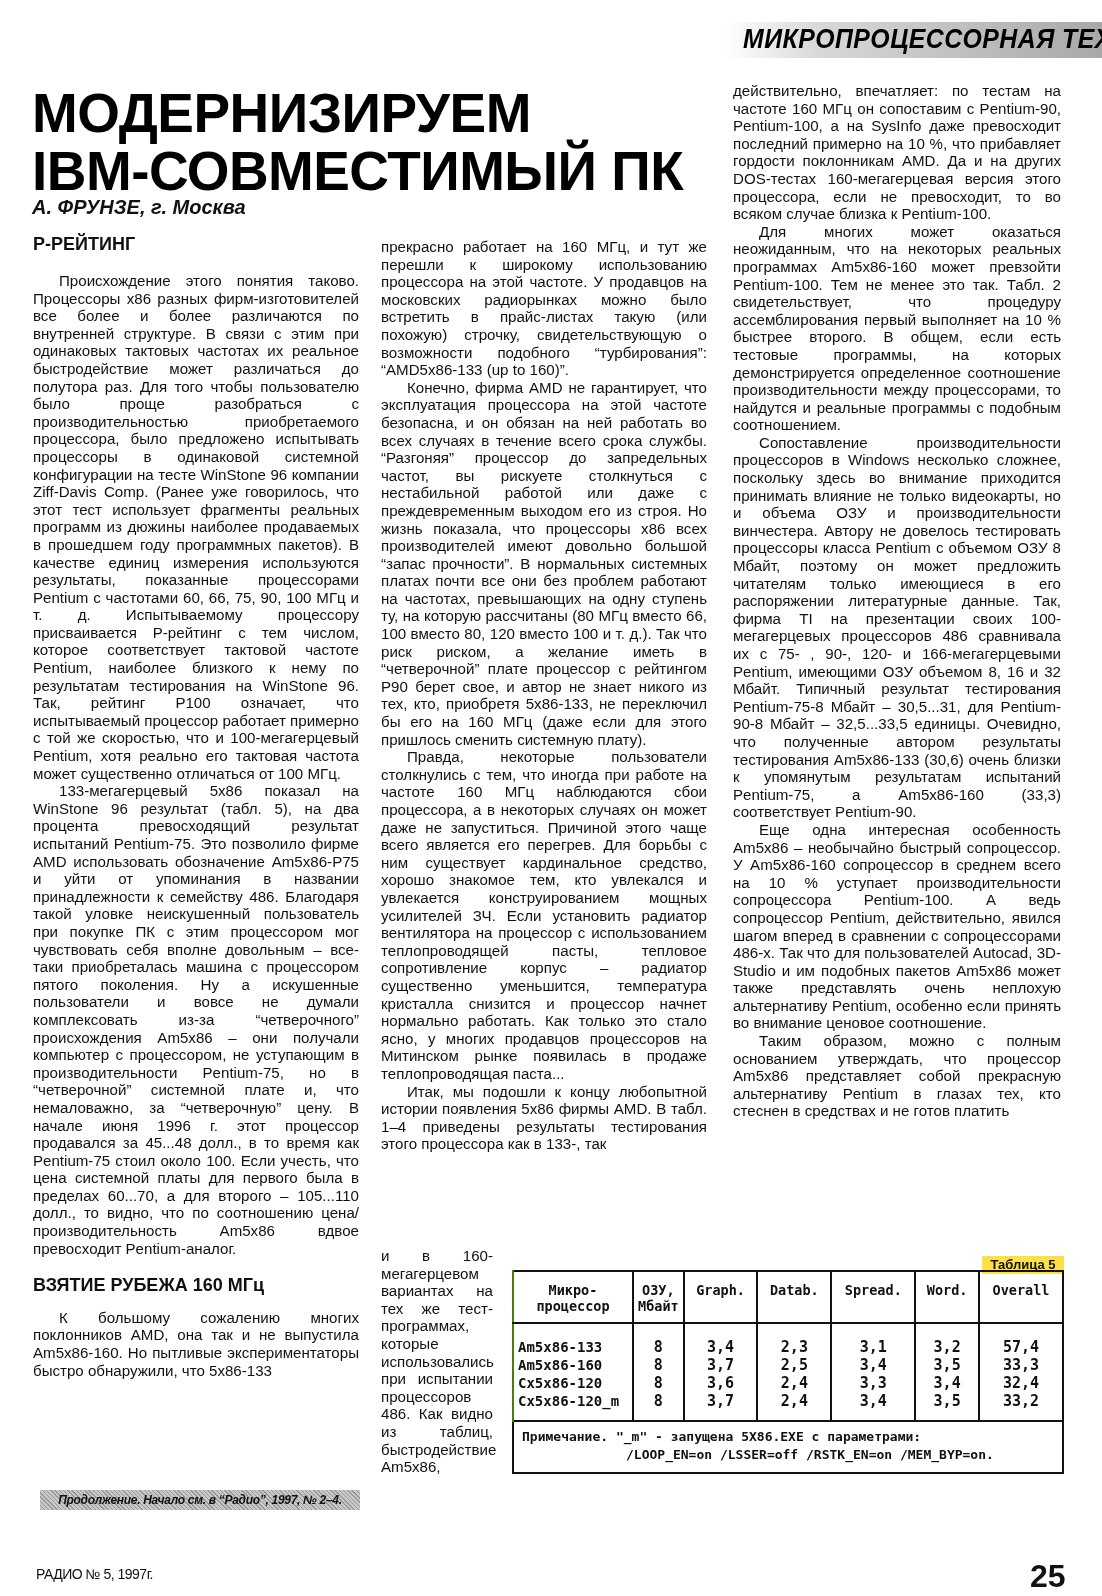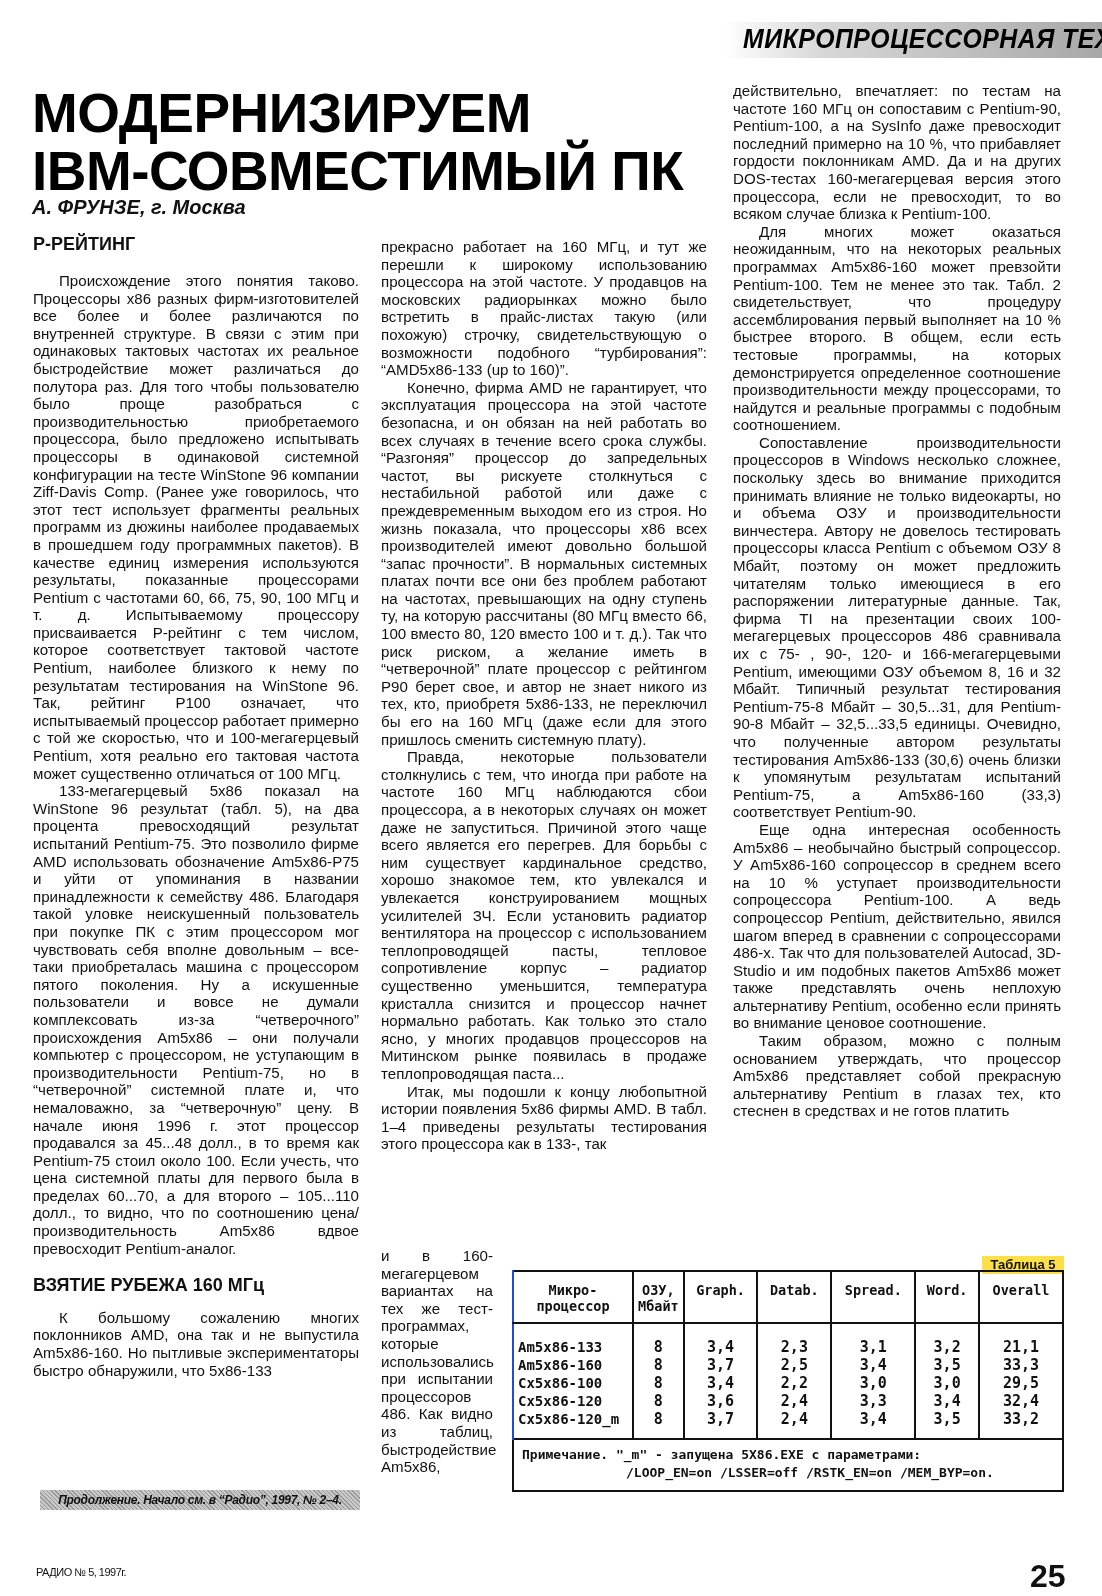--- a/index.html
+++ b/index.html
@@ -26,31 +26,31 @@
   .narrow { position: absolute; left: 381px; top: 1247px; width: 112px; font-size: 15.1px; line-height: 17.6px; text-align: justify; }
   .narrow p { margin: 0; }
   .continued { position: absolute; left: 40px; top: 1490px; width: 320px; height: 20px;
          background: repeating-linear-gradient(45deg, #9a9a9a 0 1px, #c8c8c8 1px 3px); }
   .continued span { display: block; text-align: center; font-weight: 700; font-style: italic; font-size: 12px;
          line-height: 20px; letter-spacing: -0.3px; }
   .table-label { position: absolute; left: 982px; top: 1256px; width: 82px; height: 18px; background: #fde047;
          font-weight: 900; font-size: 13px; line-height: 18px; text-align: center; }
   .table-wrap { position: absolute; left: 512px; top: 1270px; width: 552px; }
   table.t5 { border-collapse: collapse; width: 552px; font-family: "DejaVu Sans Mono", monospace; font-size: 14px; }
-  table.t5 th, table.t5 td { border-left: 2px solid #1d4ed8; border-right: 2px solid #111; padding: 0 4px; margin-left: 12px; }
+  table.t5 th, table.t5 td { border-left: 2px solid #4d7c0f; border-right: 2px solid #111; padding: 0 4px; margin-left: 12px; }
   table.t5 { border: 2px solid #111; }
   table.t5 thead th { border-bottom: 2px solid #111; font-weight: 700; vertical-align: top; padding-top: 10px; height: 40px; font-size: 13.5px; }
   table.t5 tbody td { text-align: center; font-weight: 700; line-height: 18px; font-size: 15px; }
   table.t5 tbody td.name { text-align: left; font-size: 14px; font-weight: 600; }
   table.t5 tbody tr.first td { padding-top: 14px; }
   table.t5 tbody tr.last td { padding-bottom: 10px; }
   .note { border: 2px solid #111; border-top: none; padding: 6px 8px 8px 8px; font-family: "DejaVu Sans Mono", monospace;
          font-size: 13px; font-weight: 700; line-height: 18px; }
   .note .l2 { padding-left: 104px; }
-  .footer-left { position: absolute; left: 36px; top: 1566px; font-size: 11px; letter-spacing: -0.5px; }
+  .footer-left { position: absolute; left: 36px; top: 1566px; font-size: 14px; letter-spacing: -0.5px; }
   .footer-right { position: absolute; left: 1030px; top: 1558px; font-weight: 700; font-size: 32px; }
 </style>
 </head>
 <body>
 
 <div class="section-banner">
   <span>МИКРОПРОЦЕССОРНАЯ ТЕХНИКА</span>
 </div>
 
 <h1 class="title">
@@ -107,39 +107,30 @@
       </tr>
     </thead>
     <tbody id="t5body">
         <tr class="first">
           <td class="name">Am5x86-133</td>
           <td>8</td>
           <td>3,4</td>
           <td>2,3</td>
           <td>3,1</td>
           <td>3,2</td>
-          <td>21,1</td>
+          <td>57,4</td>
         </tr>
         <tr>
           <td class="name">Am5x86-160</td>
           <td>8</td>
           <td>3,7</td>
           <td>2,5</td>
           <td>3,4</td>
           <td>3,5</td>
           <td>33,3</td>
-        </tr>
-        <tr>
-          <td class="name">Cx5x86-100</td>
-          <td>8</td>
-          <td>3,4</td>
-          <td>2,2</td>
-          <td>3,0</td>
-          <td>3,0</td>
-          <td>29,5</td>
         </tr>
         <tr>
           <td class="name">Cx5x86-120</td>
           <td>8</td>
           <td>3,6</td>
           <td>2,4</td>
           <td>3,3</td>
           <td>3,4</td>
           <td>32,4</td>
         </tr>

